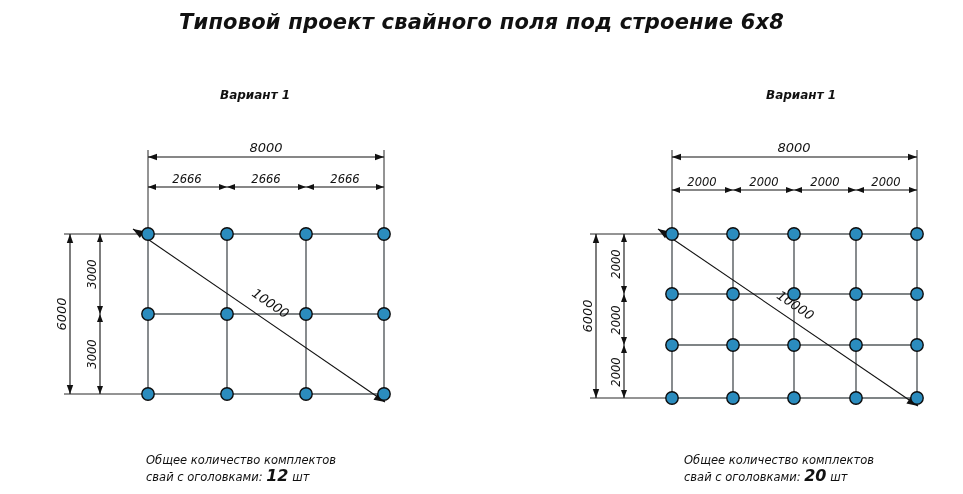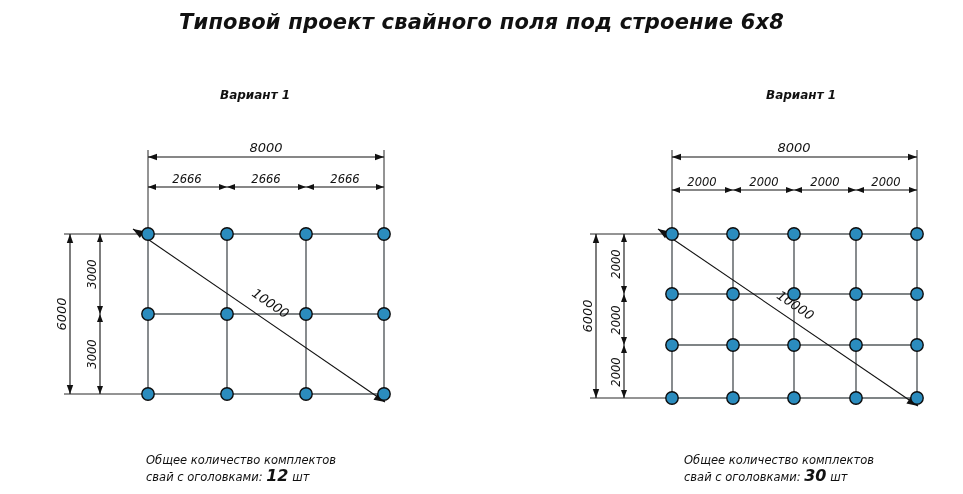--- a/index.html
+++ b/index.html
@@ -301,18 +301,18 @@
       <circle class="pile" cx="794" cy="398" r="6.2"></circle>
       <circle class="pile" cx="856" cy="398" r="6.2"></circle>
       <circle class="pile" cx="917" cy="398" r="6.2"></circle>
     </g>
   </svg>
 
   <div class="caption" style="left:684px; top:452px;">
     <div>Общее количество комплектов</div>
     <div>
       <span>свай с оголовками:</span>
-      <span class="count">30</span>
+      <span class="count">20</span>
       <span>шт</span>
     </div>
   </div>
 
 </div>
 
 </body></html>

